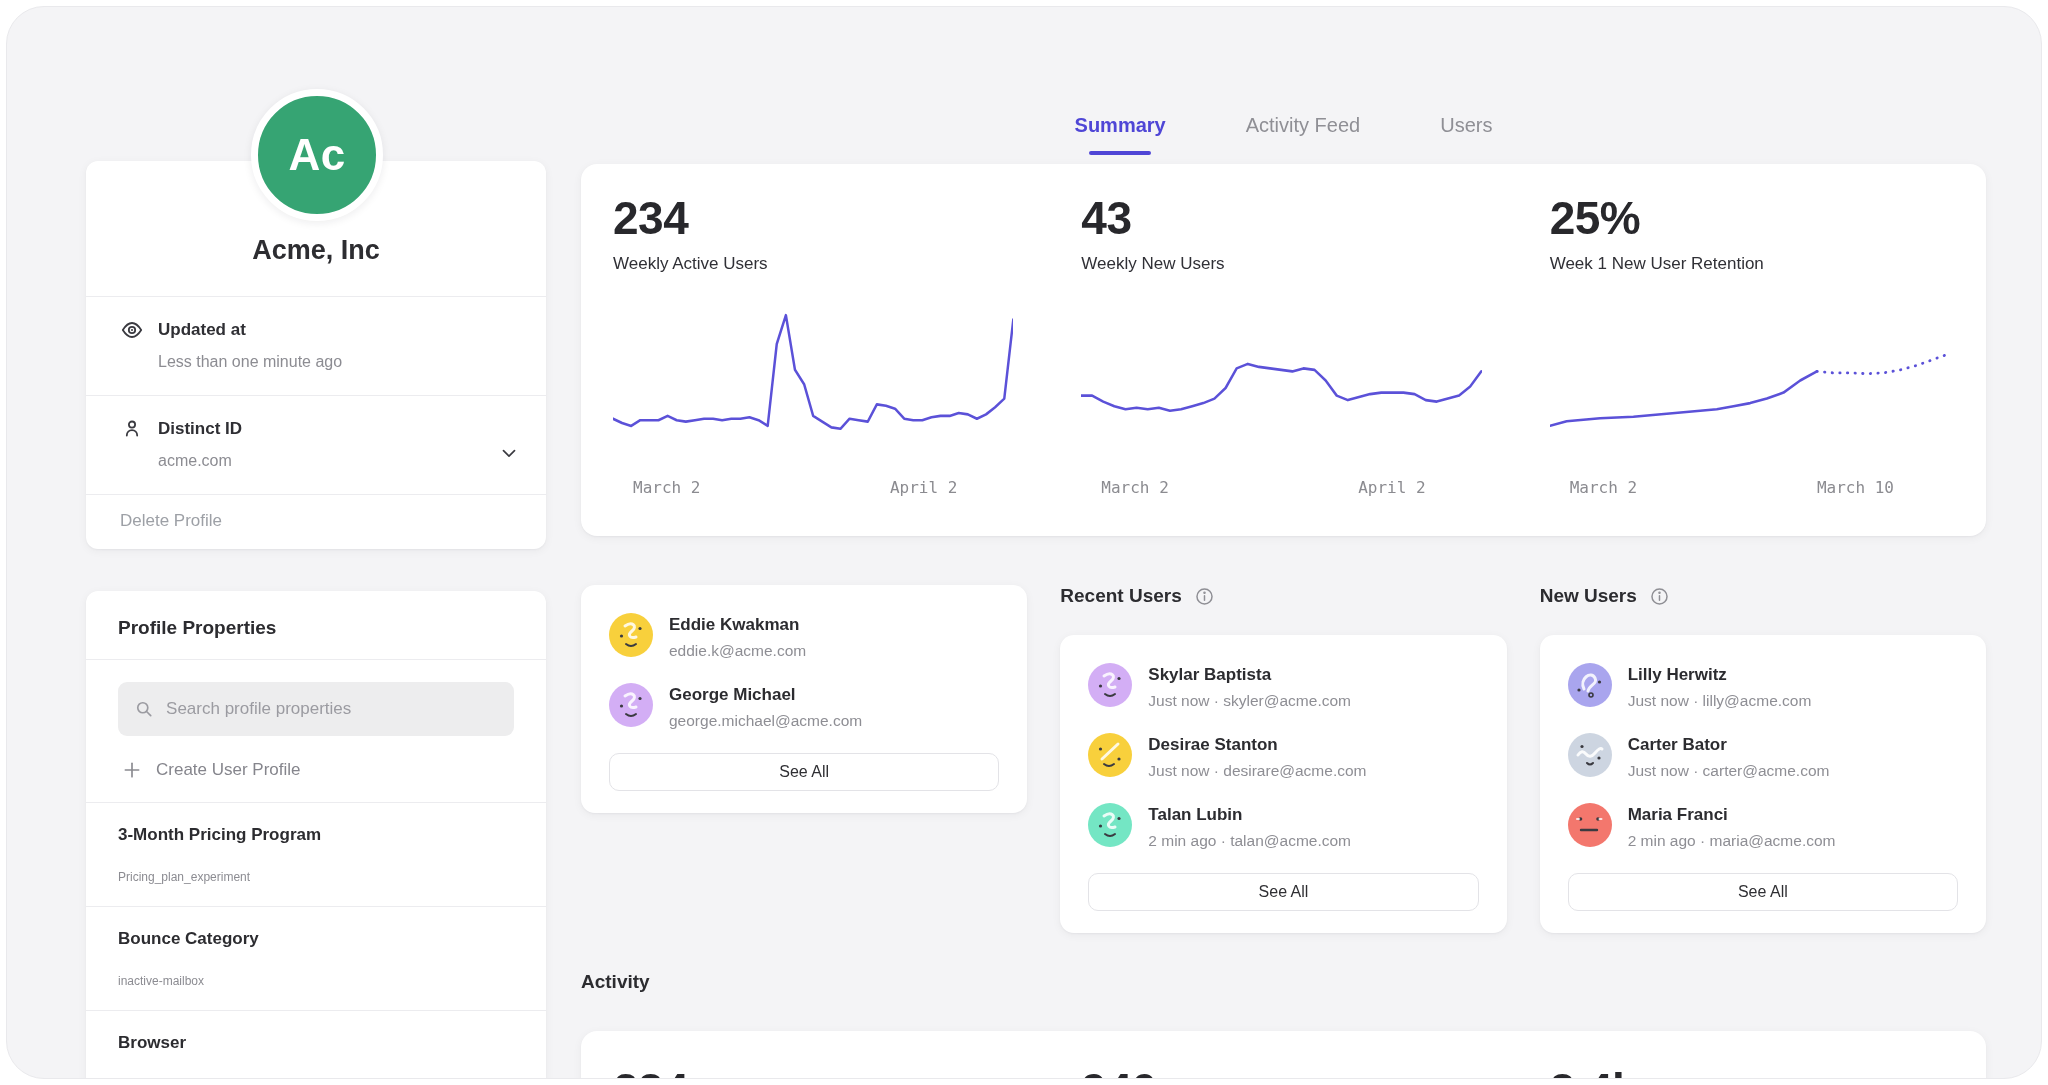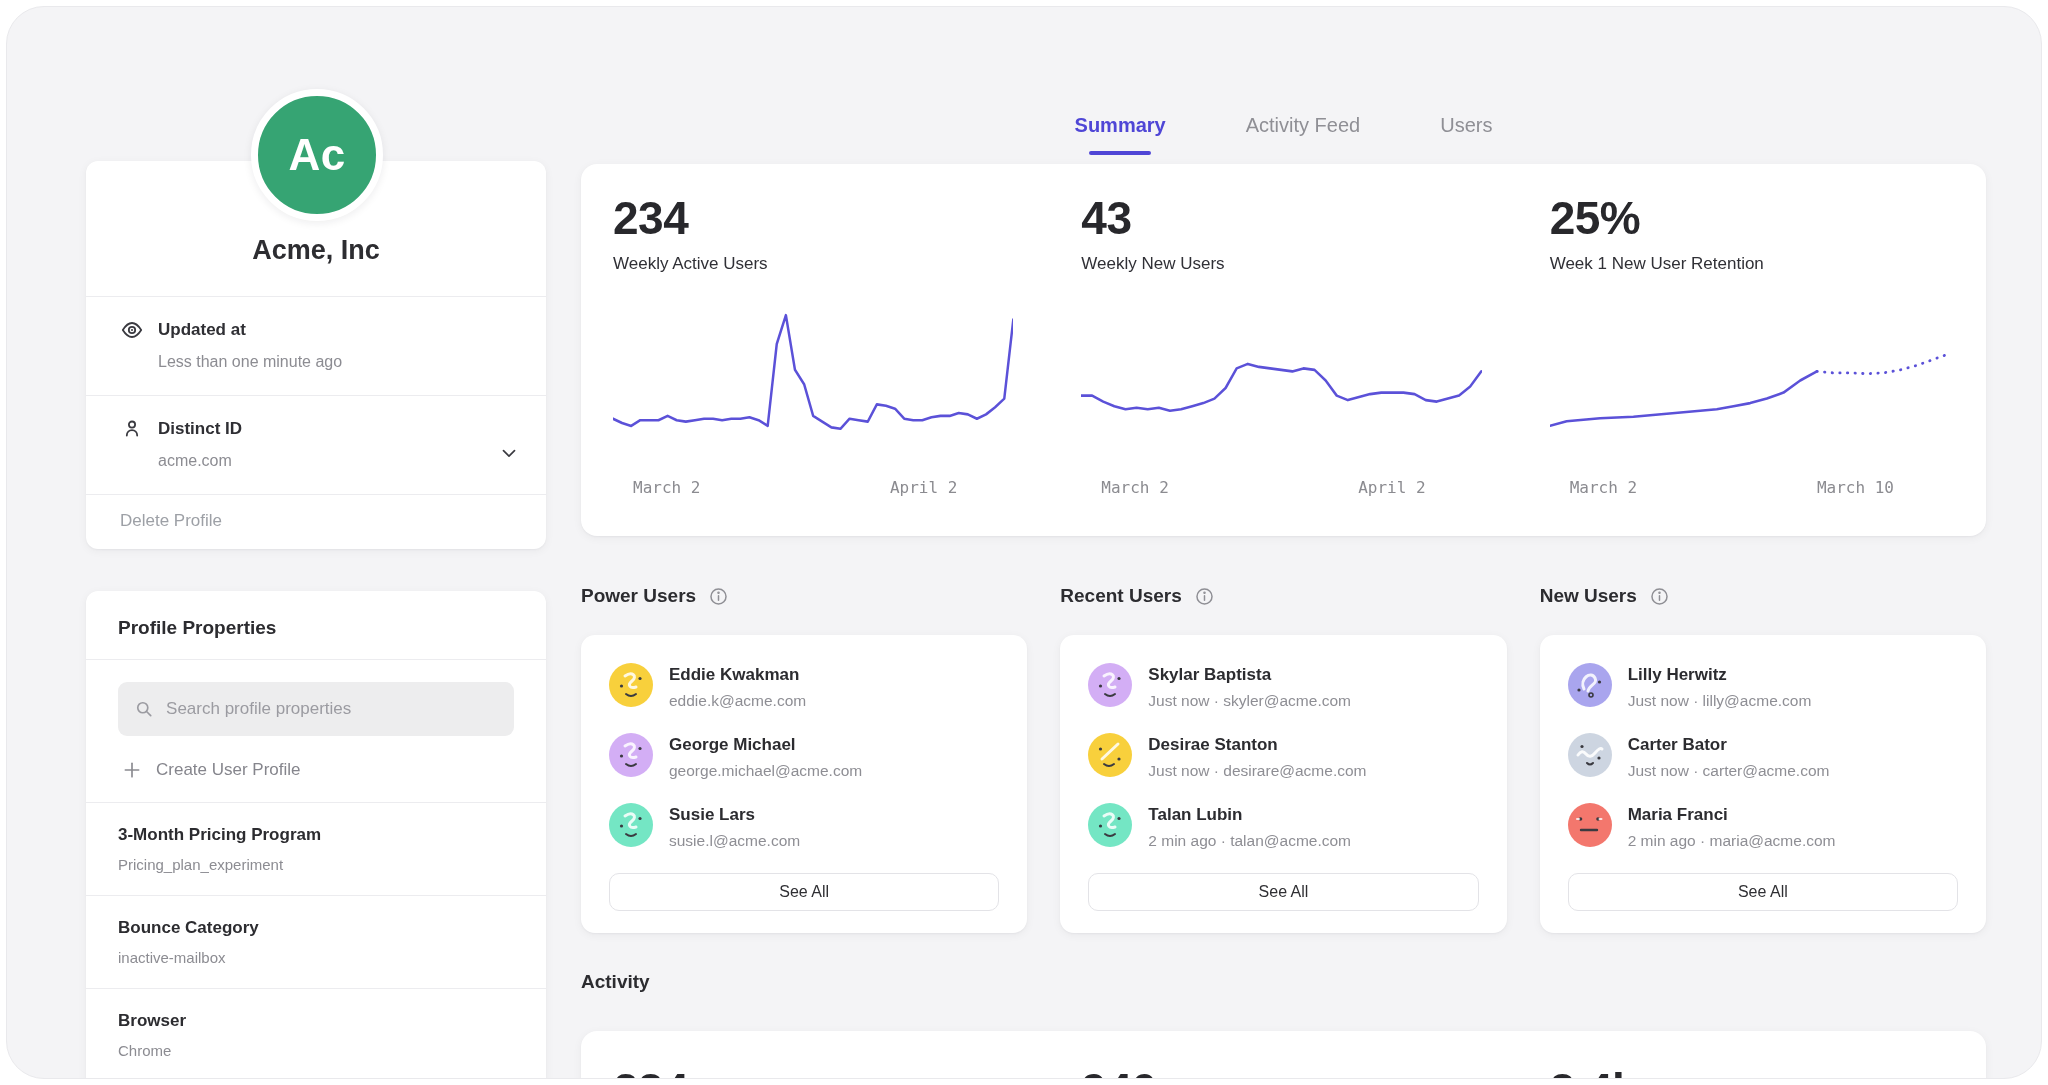--- a/index.html
+++ b/index.html
@@ -29,21 +29,21 @@
 
   .props-card { position:absolute; left:79px; top:584px; width:460px; height:620px; }
   .props-title { font-size:19px; font-weight:700; padding:26px 32px 20px; color:#2c2c30; }
   .search-box { margin:22px 32px 0; height:54px; background:#ededee; border-radius:9px; display:flex; align-items:center; gap:12px; padding:0 16px; }
   .search-box input { border:none; outline:none; background:transparent; font-size:17px; color:#3a3a40; width:100%;
     font-family:"Liberation Sans","DejaVu Sans",sans-serif; }
   .search-box input::placeholder { color:#9b9ba1; }
   .create-row { display:flex; align-items:center; gap:14px; margin:24px 32px 22px 36px; color:#85858c; font-size:17px; cursor:pointer; }
   .prop-row { padding:22px 32px; border-top:1px solid #ececef; cursor:pointer; }
   .prop-name { font-size:17px; font-weight:700; color:#2c2c30; }
-  .prop-value { font-size:15px; color:#8c8c92; margin-top:11px; }
+  .prop-value { font-size:12px; color:#8c8c92; margin-top:25px; }
 
   
   .tabs { position:absolute; left:574px; top:104px; width:1405px; display:flex; justify-content:center; gap:80px; }
   .tab { font-size:20px; font-weight:400; color:#8f8f95; cursor:pointer; text-align:center; line-height:28px; }
   .tab.active { color:#4f46d6; font-weight:700; }
   .tab.active::after { content:""; display:block; width:62px; height:4px; border-radius:2px; background:#4f46d6; margin:12px auto 0; }
 
   
   .stats-card { position:absolute; left:574px; top:157px; width:1405px; height:372px; border-radius:16px;
     display:grid; grid-template-columns:1fr 1fr 1fr; }
@@ -195,28 +195,20 @@
         <div class="axis-row">
           <span>March 2</span>
           <span>March 10</span>
         </div>
       </div>
     </section>
 
     <div class="lists-row">
 
       <div>
-        <div class="list-header">
-          <span class="list-title">Power Users</span>
-          <svg class="info-icon" viewBox="0 0 24 24" fill="none" stroke="#8f8f95" stroke-width="1.7" stroke-linecap="round">
-            <circle cx="12" cy="12" r="8.6"></circle>
-              <line x1="12" y1="11" x2="12" y2="16.2"></line>
-              <circle cx="12" cy="7.8" r="0.6" fill="#8f8f95"></circle>
-          </svg>
-        </div>
         <div class="card user-card">
           <div class="user-row">
             <svg class="u-avatar" viewBox="0 0 44 44">
               <circle cx="22" cy="22" r="22" fill="#f8d03c"></circle>
               <path d="M16 13 C23 8 29 13 23 18 C18 22 21 26 27 24" stroke="rgba(255,255,255,.85)" stroke-width="3" fill="none" stroke-linecap="round"></path>
               <circle cx="12.5" cy="23" r="1.6" fill="#3a3a40"></circle>
                 <circle cx="31" cy="15.5" r="1.6" fill="#3a3a40"></circle>
               <path d="M17 31 Q22 35 27 31" stroke="#3a3a40" stroke-width="2" fill="none" stroke-linecap="round"></path>
             </svg>
             <div>
@@ -228,33 +220,20 @@
             <svg class="u-avatar" viewBox="0 0 44 44">
               <circle cx="22" cy="22" r="22" fill="#d3aef5"></circle>
               <path d="M16 13 C23 8 29 13 23 18 C18 22 21 26 27 24" stroke="rgba(255,255,255,.85)" stroke-width="3" fill="none" stroke-linecap="round"></path>
               <circle cx="12.5" cy="23" r="1.6" fill="#3a3a40"></circle>
                 <circle cx="31" cy="15.5" r="1.6" fill="#3a3a40"></circle>
               <path d="M17 31 Q22 35 27 31" stroke="#3a3a40" stroke-width="2" fill="none" stroke-linecap="round"></path>
             </svg>
             <div>
                 <div class="u-name">George Michael</div>
                  <div class="u-detail">george.michael@acme.com</div>
-              </div>
-          </div>
-          <div class="user-row">
-            <svg class="u-avatar" viewBox="0 0 44 44">
-              <circle cx="22" cy="22" r="22" fill="#74e6c4"></circle>
-              <path d="M16 13 C23 8 29 13 23 18 C18 22 21 26 27 24" stroke="rgba(255,255,255,.85)" stroke-width="3" fill="none" stroke-linecap="round"></path>
-              <circle cx="12.5" cy="23" r="1.6" fill="#3a3a40"></circle>
-                <circle cx="31" cy="15.5" r="1.6" fill="#3a3a40"></circle>
-              <path d="M17 31 Q22 35 27 31" stroke="#3a3a40" stroke-width="2" fill="none" stroke-linecap="round"></path>
-            </svg>
-            <div>
-                <div class="u-name">Susie Lars</div>
-                 <div class="u-detail">susie.l@acme.com</div>
               </div>
           </div>
           <div class="see-all">See All</div>
         </div>
       </div>
 
       <div>
         <div class="list-header">
           <span class="list-title">Recent Users</span>
           <svg class="info-icon" viewBox="0 0 24 24" fill="none" stroke="#8f8f95" stroke-width="1.7" stroke-linecap="round">

